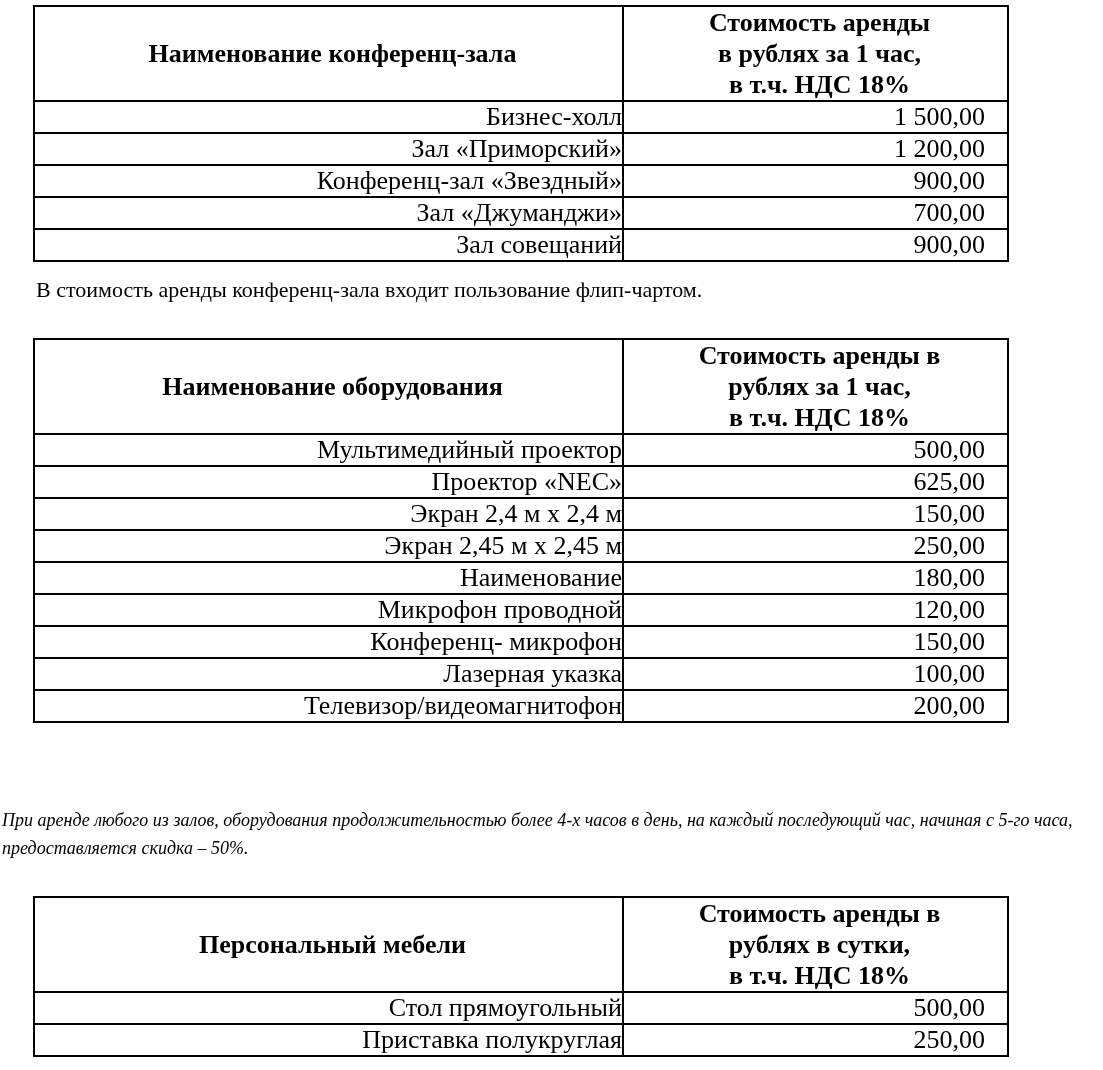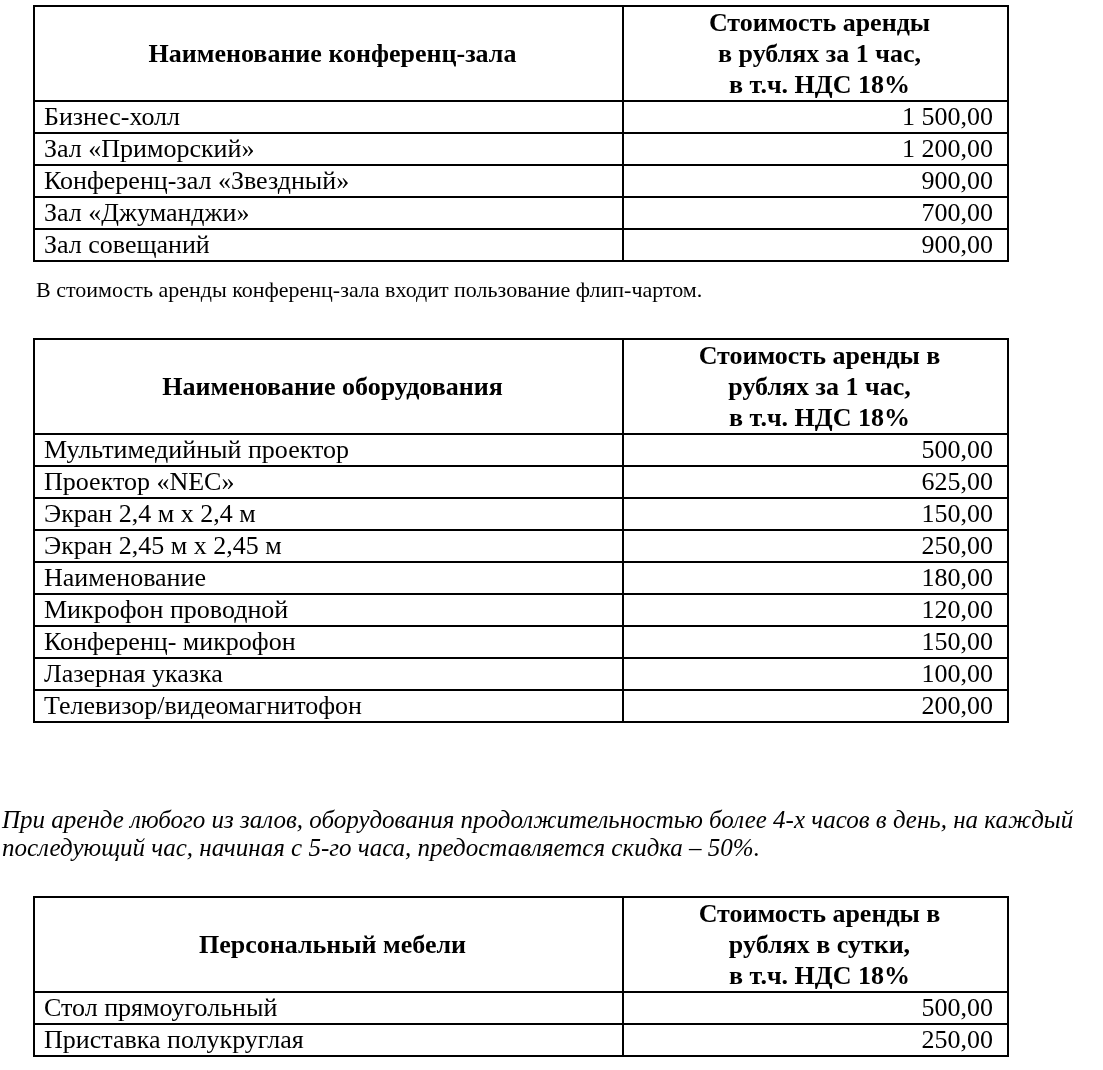--- a/index.html
+++ b/index.html
@@ -39,38 +39,38 @@
     text-align: center;
     vertical-align: middle;
     white-space: pre-line;
     line-height: 31px;
   }
   table.price-table th { height: 82px; padding-left: 8px; }
   table.price-table td {
     height: 31px;
     line-height: 30px;
   }
-  td.name-cell { text-align: left; padding-left: 9px; }
-  td.price-cell { text-align: right; padding-right: 14px; }
+  td.name-cell { text-align: right; padding-left: 9px; }
+  td.price-cell { text-align: right; padding-right: 22px; }
   #table-halls   { top: 5px; }
   #note-flipchart {
     position: absolute;
     left: 36px;
     top: 274px;
     font-size: 22px;
     line-height: 32px;
     white-space: nowrap;
   }
   #table-equipment { top: 338px; }
   #note-discount {
     position: absolute;
     left: 2px;
     top: 806px;
     width: 1098px;
-    font-size: 25px;
+    font-size: 18px;
     font-style: italic;
     line-height: 28px;
   }
   #table-furniture { top: 896px; }
 </style>
 </head>
 <body>
 
 <div class="page">
 

